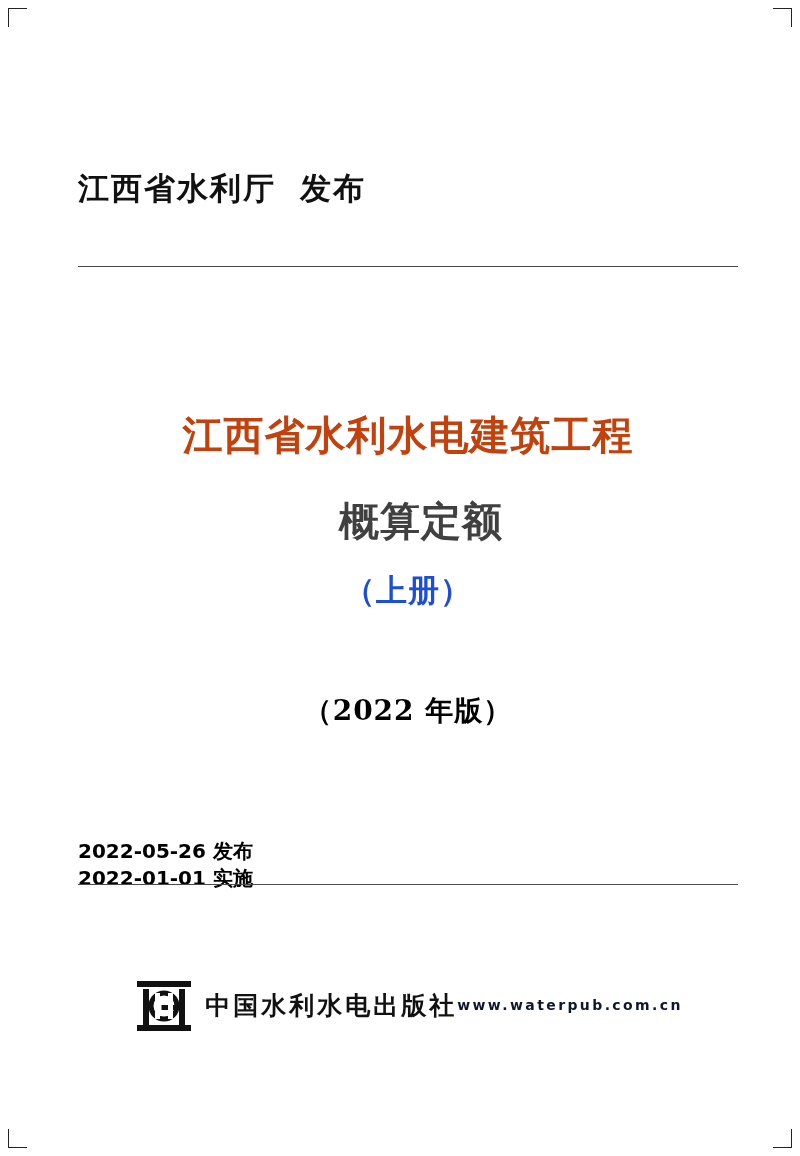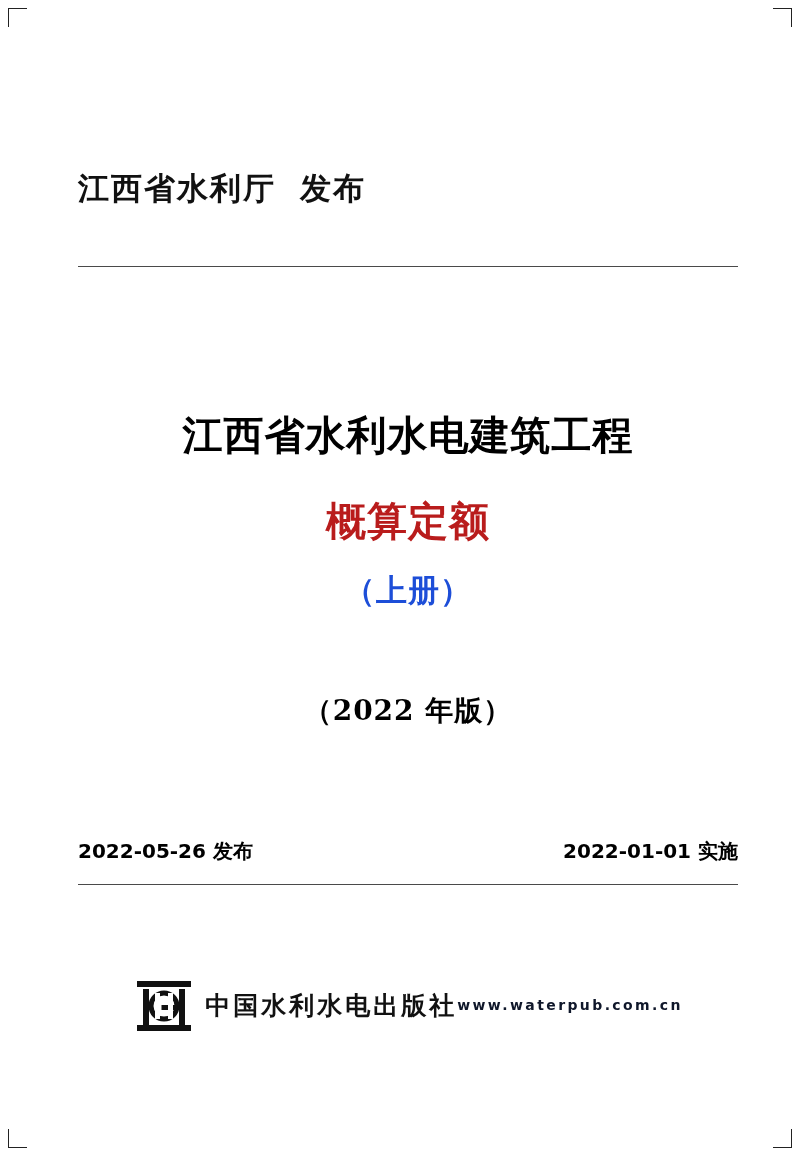--- a/index.html
+++ b/index.html
@@ -64,33 +64,33 @@
   .title-main {
     position: absolute;
     top: 408px;
     left: 0;
     width: 660px;
     text-align: center;
     font-family: Liberation Mono, monospace;
     font-weight: bold;
     font-size: 40px;
     letter-spacing: 1px;
-    color: #000000;
+    color: #c2410c;
   }
   .title-sub {
     position: absolute;
     top: 494px;
-    left: 0;
+    left: 13px;
     width: 660px;
     text-align: center;
     font-family: "DejaVu Serif", serif;
     font-weight: bold;
     font-size: 40px;
     letter-spacing: 1px;
-    color: #b91c1c;
+    color: #404040;
   }
   .title-volume {
     position: absolute;
     top: 570px;
     left: 0;
     width: 660px;
     text-align: center;
     font-family: "DejaVu Serif", serif;
     font-weight: bold;
     font-size: 31px;
@@ -110,26 +110,27 @@
     color: #000;
     margin-top: 38px;
   }
 
   .date-row {
     position: absolute;
     top: 838px;
     left: 0;
     width: 660px;
     display: flex;
-    justify-content: space-between;
+    justify-content: flex-end;
     align-items: baseline;
     font-family: "DejaVu Sans", sans-serif;
     font-weight: bold;
     font-size: 20px;
     color: #000;
+    flex-direction: column;
   }
 
   
   .logo-block {
     position: absolute;
     top: 975px;
     left: 0;
     width: 660px;
     display: flex;
     justify-content: center;

